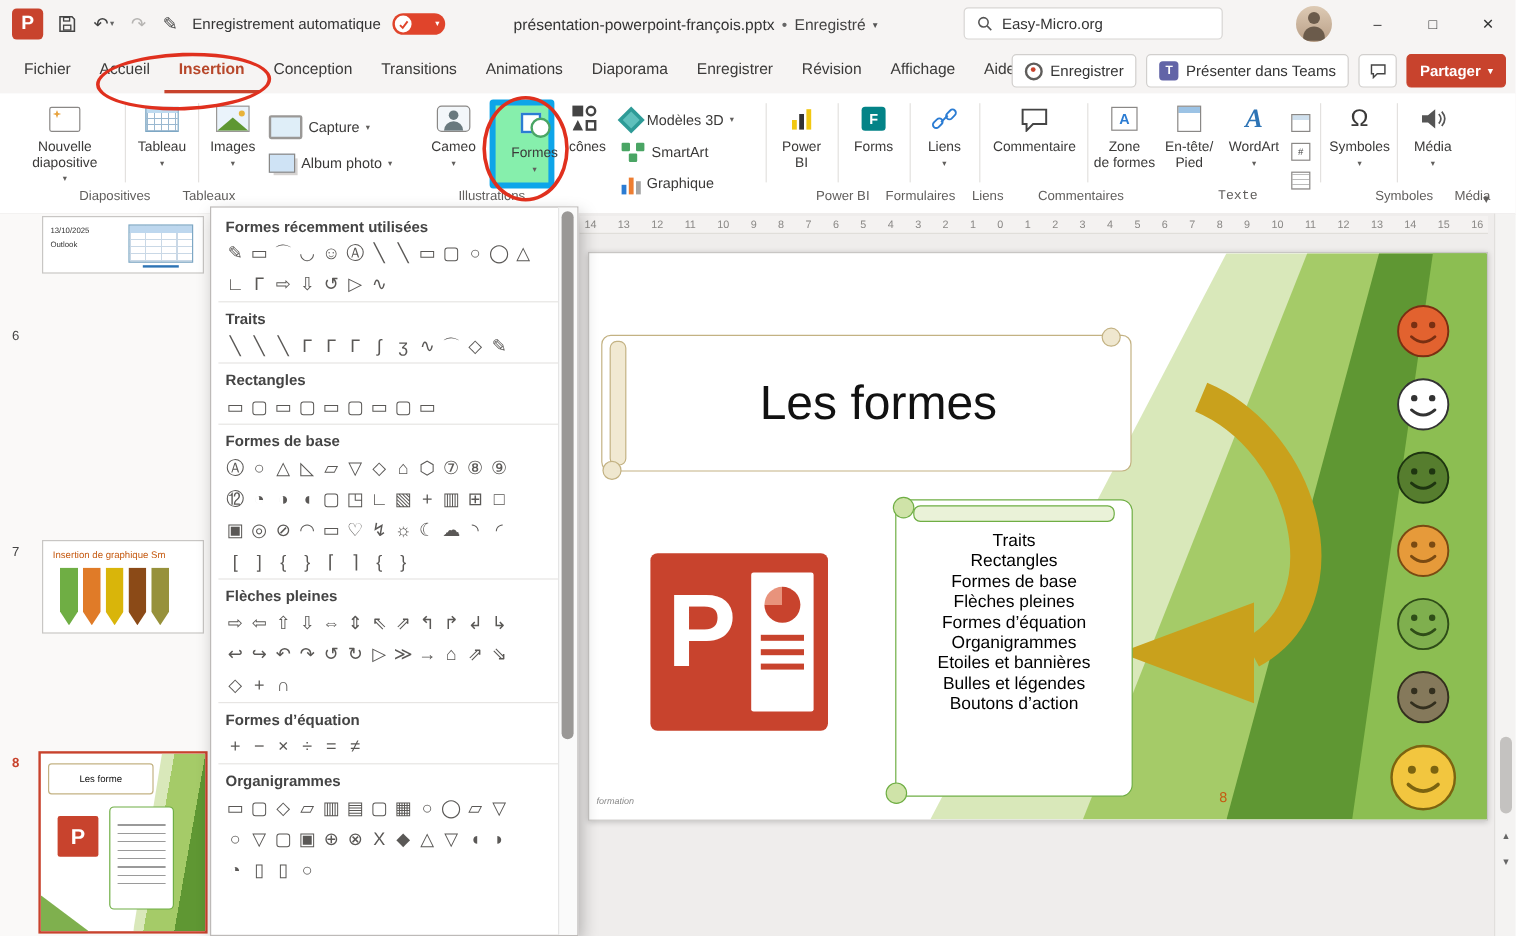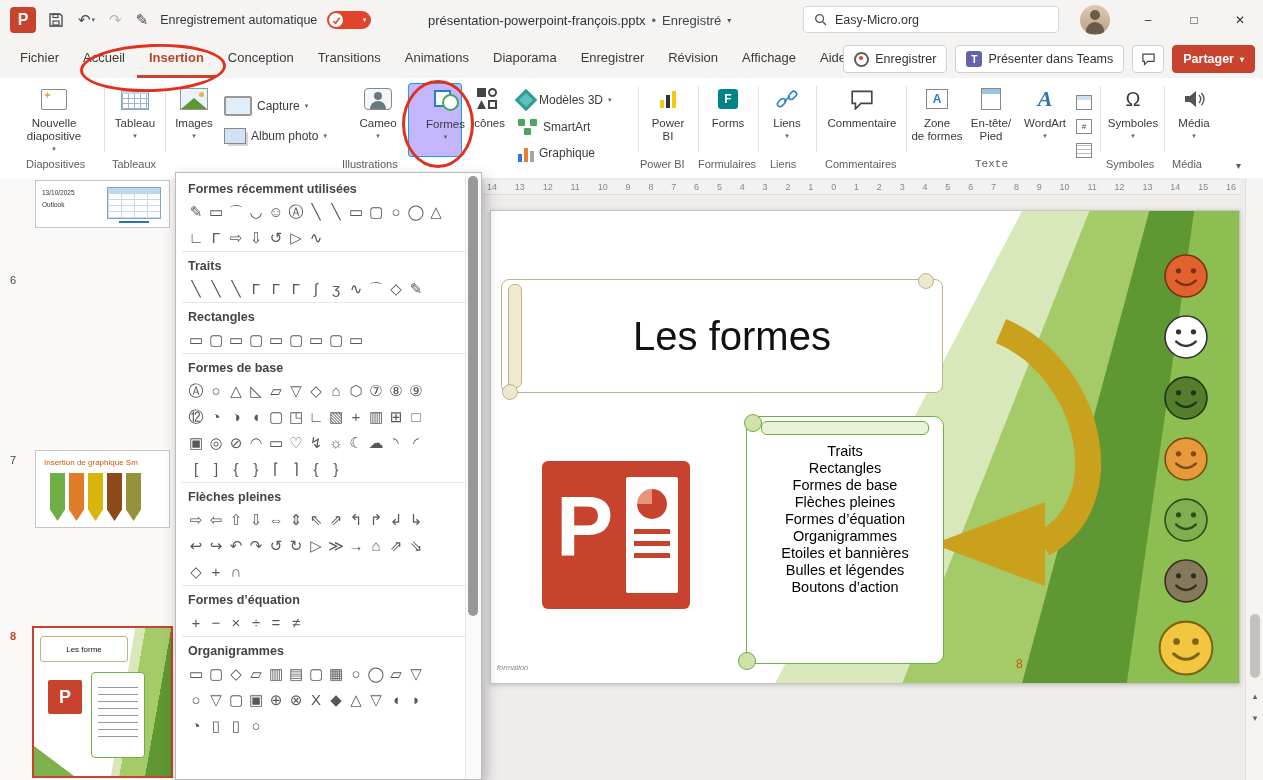--- a/index.html
+++ b/index.html
@@ -12,21 +12,21 @@
   .tb-icon .mini-caret{font-size:7px;color:#666;margin-left:1px;}
   .tb-icon.dim{color:#b6b4b2;}
   .autosave-label{font-size:12.5px;color:#333;}
   .autosave-toggle{position:relative;width:44px;height:18px;background:#E0442B;border-radius:9px;display:inline-flex;align-items:center;flex:0 0 auto;}
   .autosave-toggle .check-dot{position:absolute;left:2px;top:2px;width:14px;height:14px;background:#fff;border-radius:50%;display:flex;align-items:center;justify-content:center;}
   .autosave-toggle .toggle-caret{position:absolute;right:5px;color:#fff;font-size:7px;}
   .doc-title{position:absolute;left:428px;top:0;height:40px;display:flex;align-items:center;gap:6px;font-size:13px;color:#333;}
   .doc-title .saved{color:#444;}
   .doc-title .dot{color:#666;}
   .doc-title .mini-caret{font-size:8px;color:#555;}
-  .searchbox{position:absolute;left:803px;top:6px;width:256px;height:27px;background:#fff;border:1px solid #d8d6d4;border-radius:4px;display:flex;align-items:center;gap:8px;padding:0 10px;box-sizing:border-box;}
+  .searchbox{position:absolute;left:803px;top:6px;width:216px;height:27px;background:#fff;border:1px solid #d8d6d4;border-radius:4px;display:flex;align-items:center;gap:8px;padding:0 10px;box-sizing:border-box;}
   .searchbox .search-text{font-size:12.5px;color:#333;}
   .avatar{position:absolute;left:1080px;top:5px;width:30px;height:30px;border-radius:50%;background:linear-gradient(#ddcab4,#b99f87);overflow:hidden;}
   .avatar::before{content:"";position:absolute;left:10px;top:5px;width:10px;height:10px;border-radius:50%;background:#6b5b4b;}
   .avatar::after{content:"";position:absolute;left:6px;top:17px;width:18px;height:12px;border-radius:9px 9px 0 0;background:#6b5b4b;}
   .winbtns{position:absolute;right:0;top:0;height:40px;display:flex;}
   .winbtn{width:46px;height:40px;display:flex;align-items:center;justify-content:center;font-size:12px;color:#333;}
   
   .tabrow{position:absolute;left:0;top:40px;width:1263px;height:38px;background:#f6f4f3;}
   .tabs{position:absolute;left:8px;top:0;height:38px;display:flex;}
   .rtab{padding:0 12px;line-height:36px;font-size:13px;color:#3b3a39;}
@@ -39,24 +39,24 @@
   .tbtn.sq{width:32px;padding:0;justify-content:center;}
   .tbtn.share{background:#C8432D;border-color:#C8432D;color:#fff;font-weight:bold;}
   .tbtn.share .caret-w{font-size:8px;color:#fff;}
   
   .ribbon{position:absolute;left:0;top:78px;width:1263px;height:100px;background:#fff;border-bottom:1px solid #d6d3d1;}
   .vsep{position:absolute;top:8px;height:66px;width:1px;background:#e3e1df;}
   .bigbtn{position:absolute;top:5px;height:74px;display:flex;flex-direction:column;align-items:center;justify-content:flex-start;gap:2px;font-size:11.5px;color:#3b3a39;text-align:center;border-radius:3px;}
   .bigbtn .ic{height:32px;display:flex;align-items:center;justify-content:center;}
   .bigbtn .lbl{white-space:pre-line;line-height:1.15;}
   .bigbtn .caret{font-size:7px;color:#605e5c;}
-  .bigbtn.pressed{background:#c4b5fd;border:1px solid #0ea5e9;box-sizing:border-box;padding-left:21px;}
+  .bigbtn.pressed{background:#86efac;border:5px solid #0ea5e9;box-sizing:border-box;padding-left:21px;}
   .smallbtn{position:absolute;display:flex;align-items:center;gap:5px;font-size:12px;color:#3b3a39;height:24px;}
   .smallbtn .caret{font-size:7px;color:#605e5c;}
-  .group-label{position:absolute;top:80px;font-size:11px;color:#605e5c;}
+  .group-label{position:absolute;top:80px;font-size:11px;color:#605e5c;margin-left:40px;}
   .ribbon-collapse{position:absolute;left:1236px;top:82px;font-size:10px;color:#605e5c;}
   
   .ic-newslide{width:24px;height:19px;background:#fff;border:1px solid #8a8886;border-radius:2px;position:relative;}
   .ic-newslide::after{content:"";position:absolute;left:2px;top:2px;width:7px;height:7px;background:#E8A33D;clip-path:polygon(50% 0,63% 37%,100% 50%,63% 63%,50% 100%,37% 63%,0 50%,37% 37%);}
   .ic-table{width:26px;height:19px;border:1px solid #7da7c4;background:
     linear-gradient(#bfdbf0 0 4px, rgba(0,0,0,0) 4px),
     repeating-linear-gradient(90deg,#9ab8d0 0 1px, rgba(0,0,0,0) 1px 6px),
     repeating-linear-gradient(0deg,#9ab8d0 0 1px, rgba(0,0,0,0) 1px 5px);}
   .ic-image{width:26px;height:20px;border:1px solid #9a9896;background:#eaf3fb;position:relative;overflow:hidden;}
   .ic-image::before{content:"";position:absolute;left:0;bottom:0;border-left:13px solid rgba(0,0,0,0);border-right:13px solid rgba(0,0,0,0);border-bottom:11px solid #5E9732;}

